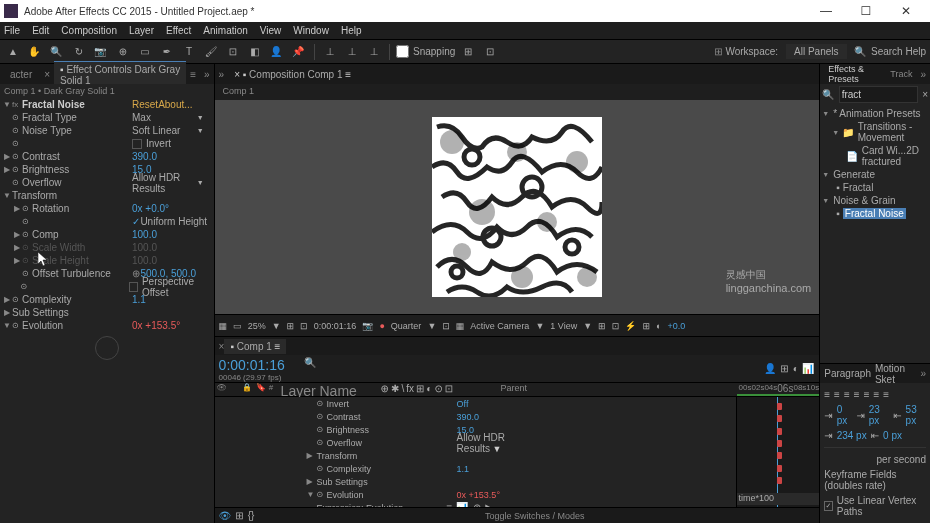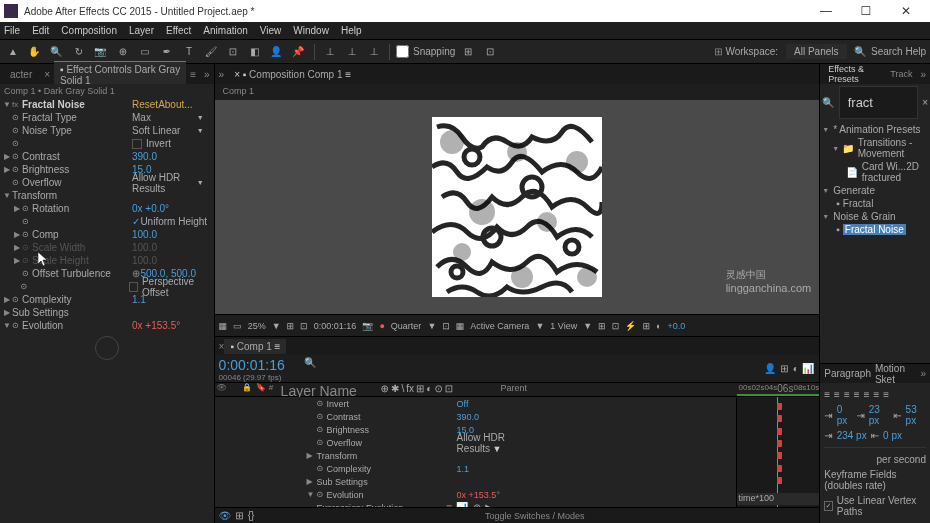--- a/index.html
+++ b/index.html
@@ -68,21 +68,21 @@
 .tl-row .label{width:130px;color:#aaa;font-size:9px}
 .tl-row .mid{width:80px;color:#4a9fd8;font-size:9px}
 .tl-row .mid.red{color:#e85a5a}
 .tl-foot{height:16px;background:#1a1a1a;display:flex;align-items:center;padding:0 4px;border-top:1px solid #000}
 .tl-switches{color:#888;font-size:9px;margin:0 auto}
 .right-panel{width:140px;background:#232323;border-left:1px solid #000;display:flex;flex-direction:column}
 .ep-tabs{height:20px;background:#1a1a1a;display:flex;align-items:center;padding:0 4px;gap:4px}
 .ep-tabs .tab{padding:2px 4px;color:#888;font-size:9px}
 .ep-tabs .tab.active{color:#ccc}
 .ep-search{padding:2px;display:flex;align-items:center;gap:4px}
-.ep-search input{flex:1;background:#1a1a1a;border:1px solid #333;color:#ccc;padding:8px;font-size:13px;width:60px}
+.ep-search input{flex:1;background:#1a1a1a;border:1px solid #333;color:#ccc;padding:2px;font-size:10px;width:60px}
 .ep-tree{padding:2px;font-size:9px}
 .ep-tree .node{padding:1px 0;display:flex;align-items:center;gap:3px}
 .ep-tree .fold{color:#888;font-size:7px;width:8px}
 .ep-tree .sel{background:#4a7fb5;color:#fff;padding:0 2px}
 .para-tabs{height:20px;background:#1a1a1a;display:flex;align-items:center;padding:0 4px;gap:4px;border-top:1px solid #000}
 .para-body{padding:4px;font-size:9px}
 .para-row{display:flex;align-items:center;gap:4px;padding:2px 0}
 .para-val{color:#4a9fd8}
 .chkbox{width:10px;height:10px;border:1px solid #666;display:inline-flex;align-items:center;justify-content:center;font-size:7px}
 .playhead{position:absolute;width:1px;background:#4a9fd8;top:0;bottom:0}

